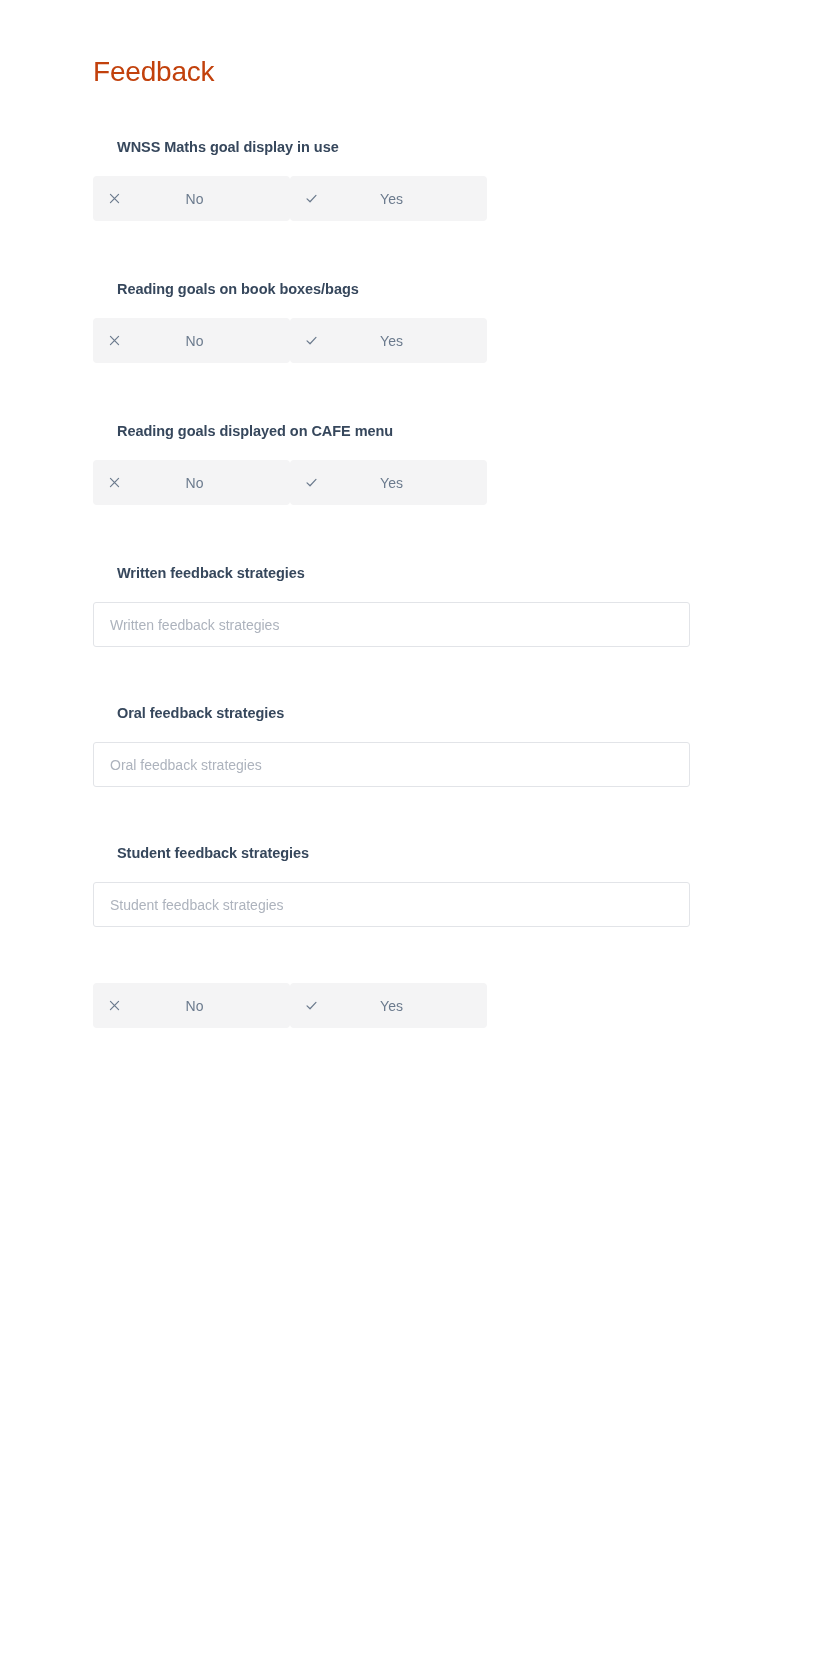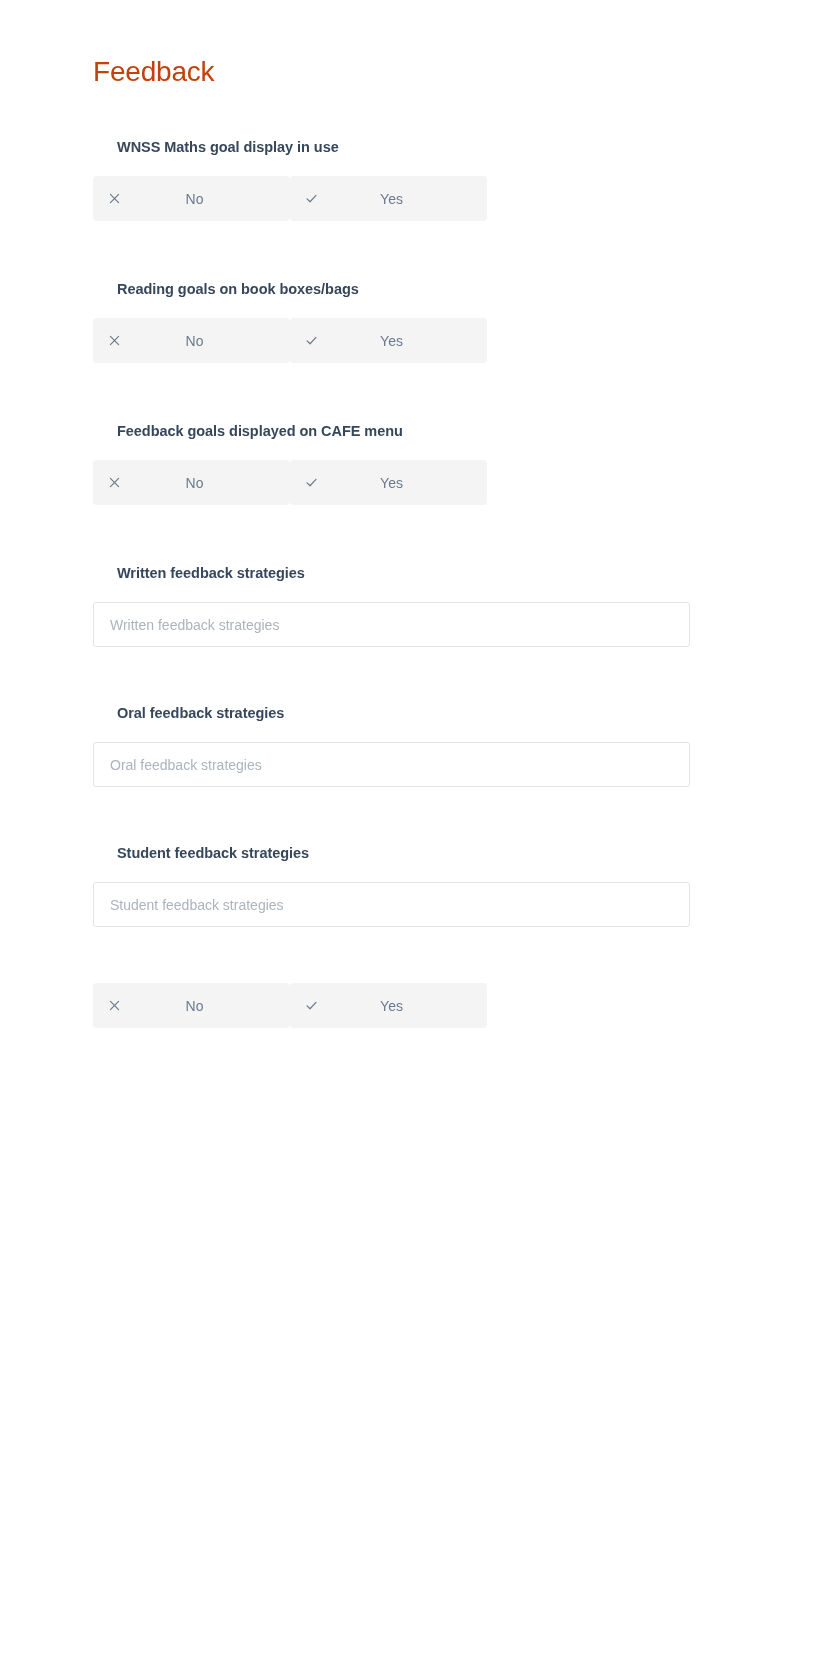--- a/index.html
+++ b/index.html
@@ -165,21 +165,21 @@
               <span class="tg-icon">
                 <svg width="13" height="13" viewBox="0 0 16 16" fill="none" stroke="currentColor" stroke-width="1.5" stroke-linecap="round" stroke-linejoin="round">
                   <path d="M2.5 8.5 L6.2 12 L13.5 4.2"></path>
                 </svg>
               </span>
               <span class="tg-label">Yes</span>
             </button>
           </div>
         </div>
         <div class="form-group">
-          <div class="field-label">Feedback goals displayed on CAFE menu</div>
+          <div class="field-label">Reading goals displayed on CAFE menu</div>
           <div class="toggle-row">
             <button class="toggle-btn" type="button">
               <span class="tg-icon">
                 <svg width="13" height="13" viewBox="0 0 16 16" fill="none" stroke="currentColor" stroke-width="1.5" stroke-linecap="round" stroke-linejoin="round">
                   <path d="M3 3 L13 13 M13 3 L3 13"></path>
                 </svg>
               </span>
               <span class="tg-label">No</span>
             </button>
             <button class="toggle-btn" type="button">

